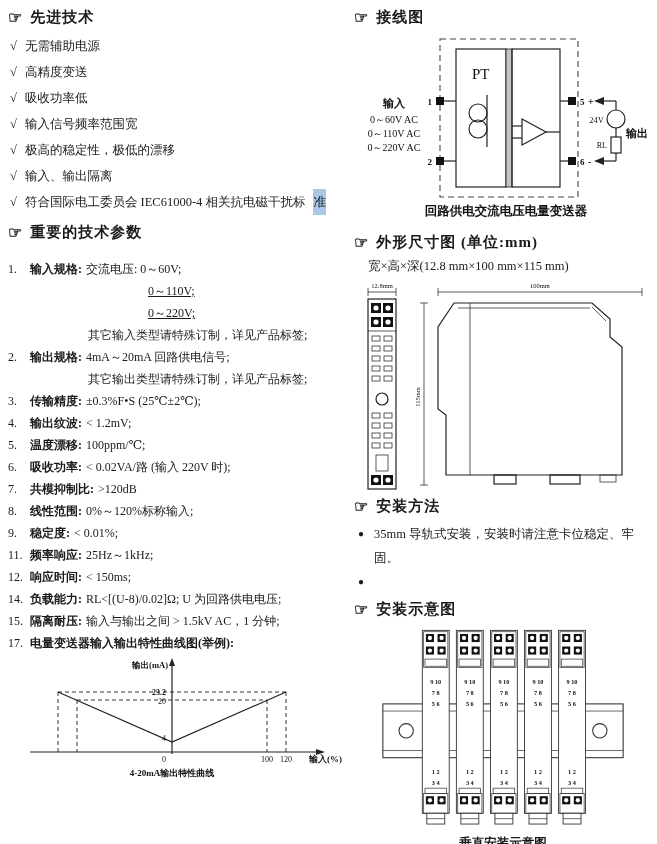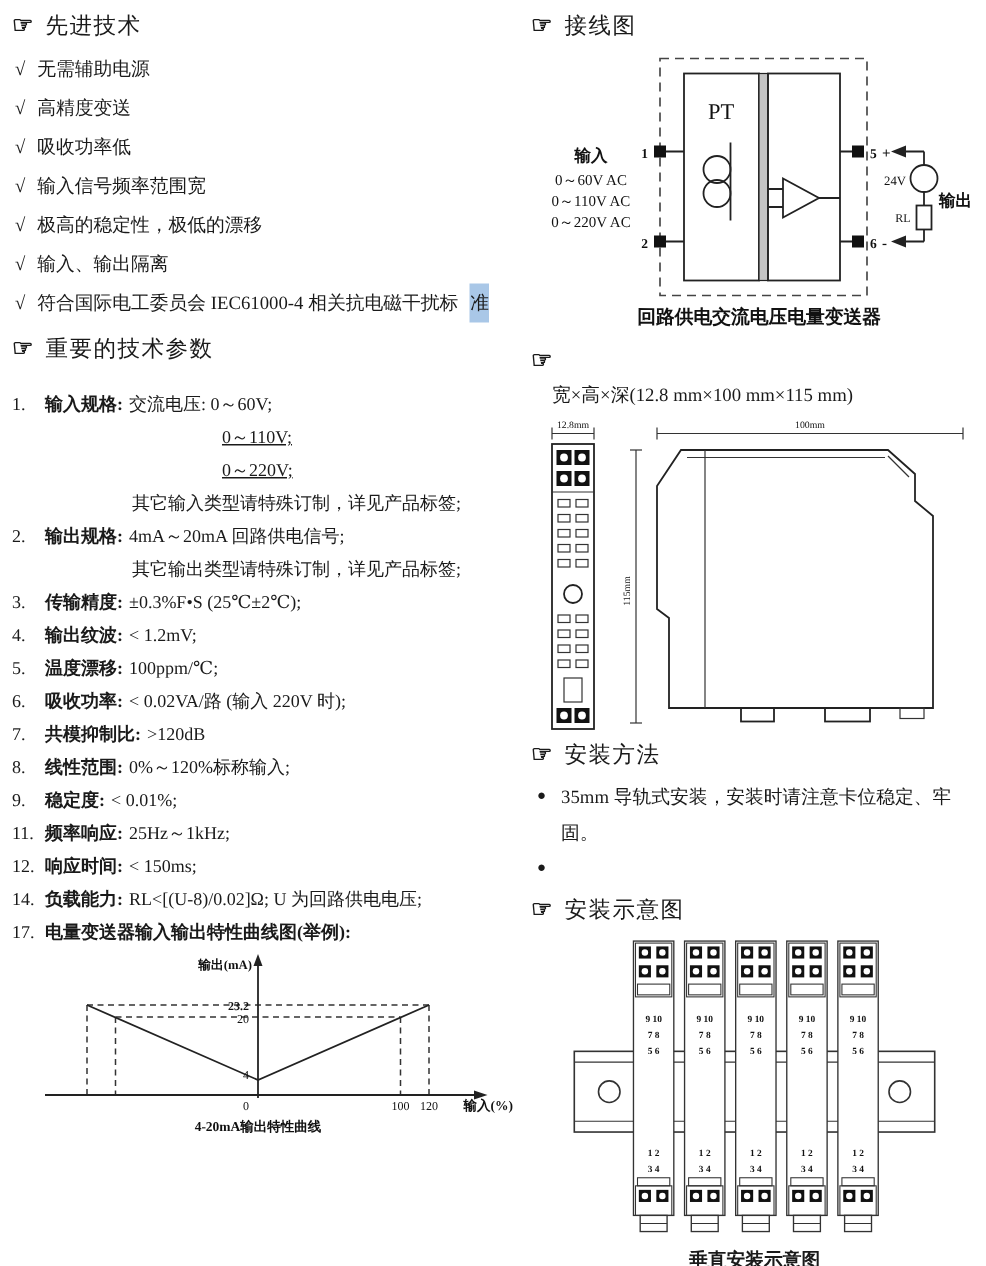--- a/index.html
+++ b/index.html
@@ -6,21 +6,21 @@
   body {
     width:657px; height:844px; position:relative; background:#ffffff;
     font-family:"Liberation Serif","DejaVu Serif",serif; color:#1a1a1a;
     overflow:hidden;
   }
   .col-left  { position:absolute; left:8px;  top:6px; width:342px; }
   .col-right { position:absolute; left:354px; top:6px; width:298px; }
 
   .section-header { display:flex; align-items:center; gap:8px; margin:2px 0 6px 0; }
   .hand-icon { font-size:16px; font-weight:bold; line-height:1; }
-  .section-title { font-size:15px; font-weight:normal; letter-spacing:1px; }
+  .section-title { font-size:15px; font-weight:bold; letter-spacing:1px; }
 
   .checklist { margin-left:2px; }
   .check-item { height:26px; line-height:26px; font-size:12.5px; display:flex; gap:8px; }
   .check-mark { font-weight:bold; }
   .hl { background:#a9c7e7; }
 
   .param-list { margin-top:16px; }
   .param-line { min-height:22px; line-height:22px; font-size:12px; white-space:nowrap; }
   .param-num  { display:inline-block; min-width:22px; }
   .param-label{ font-weight:bold; margin-right:4px; }
@@ -100,20 +100,21 @@
     <div class="param-line"><span class="param-num">3.</span><span class="param-label">传输精度:</span><span>±0.3%F•S (25℃±2℃);</span></div>
     <div class="param-line"><span class="param-num">4.</span><span class="param-label">输出纹波:</span><span>&lt; 1.2mV;</span></div>
     <div class="param-line"><span class="param-num">5.</span><span class="param-label">温度漂移:</span><span>100ppm/℃;</span></div>
     <div class="param-line"><span class="param-num">6.</span><span class="param-label">吸收功率:</span><span>&lt; 0.02VA/路 (输入 220V 时);</span></div>
     <div class="param-line"><span class="param-num">7.</span><span class="param-label">共模抑制比:</span><span>&gt;120dB</span></div>
     <div class="param-line"><span class="param-num">8.</span><span class="param-label">线性范围:</span><span>0%～120%标称输入;</span></div>
     <div class="param-line"><span class="param-num">9.</span><span class="param-label">稳定度:</span><span>&lt; 0.01%;</span></div>
     <div class="param-line"><span class="param-num">11.</span><span class="param-label">频率响应:</span><span>25Hz～1kHz;</span></div>
     <div class="param-line"><span class="param-num">12.</span><span class="param-label">响应时间:</span><span>&lt; 150ms;</span></div>
     <div class="param-line"><span class="param-num">14.</span><span class="param-label">负载能力:</span><span>RL&lt;[(U-8)/0.02]Ω; U 为回路供电电压;</span></div>
+    <div class="param-line"><span class="param-num">15.</span><span class="param-label">隔离耐压:</span><span>输入与输出之间 &gt; 1.5kV AC，1 分钟;</span></div>
     <div class="param-line"><span class="param-num">17.</span><span class="param-label">电量变送器输入输出特性曲线图(举例):</span><span></span></div>
   </div>
 
   <svg class="fig" width="330" height="124" viewBox="0 0 330 124" style="margin:2px 0 0 6px;">
 
     <line class="dash2" x1="44" y1="36" x2="272" y2="36"></line>
     <line class="dash2" x1="63" y1="44" x2="253" y2="44"></line>
     <line class="dash2" x1="44" y1="36" x2="44" y2="96"></line>
     <line class="dash2" x1="63" y1="44" x2="63" y2="96"></line>
     <line class="dash2" x1="253" y1="44" x2="253" y2="96"></line>
@@ -191,20 +192,21 @@
     <rect class="ln" x="257" y="104" width="10" height="16"></rect>
     <line class="ln" x1="262" y1="120" x2="262" y2="128"></line>
     <text x="250" y="90" font-size="8.5" text-anchor="end">24V</text>
     <text x="253" y="115" font-size="8" text-anchor="end">RL</text>
     <text x="272" y="104" font-size="11" font-weight="bold">输出</text>
     <text x="152" y="182" font-size="12.5" text-anchor="middle" font-weight="bold">回路供电交流电压电量变送器</text>
   </svg>
 
   <div class="section-header" style="margin-top:6px;">
     <span class="hand-icon">☞</span>
+    <span class="section-title">外形尺寸图 (单位:mm)</span>
   </div>
   <div class="dim-subtitle">宽×高×深(12.8 mm×100 mm×115 mm)</div>
 
   <svg class="fig" width="296" height="212" viewBox="0 0 296 212">
 
     <line class="lnt" x1="14" y1="13" x2="42" y2="13"></line>
     <line class="lnt" x1="14" y1="9" x2="14" y2="17"></line>
     <line class="lnt" x1="42" y1="9" x2="42" y2="17"></line>
     <text x="28" y="9" font-size="6.5" text-anchor="middle">12.8mm</text>
 

